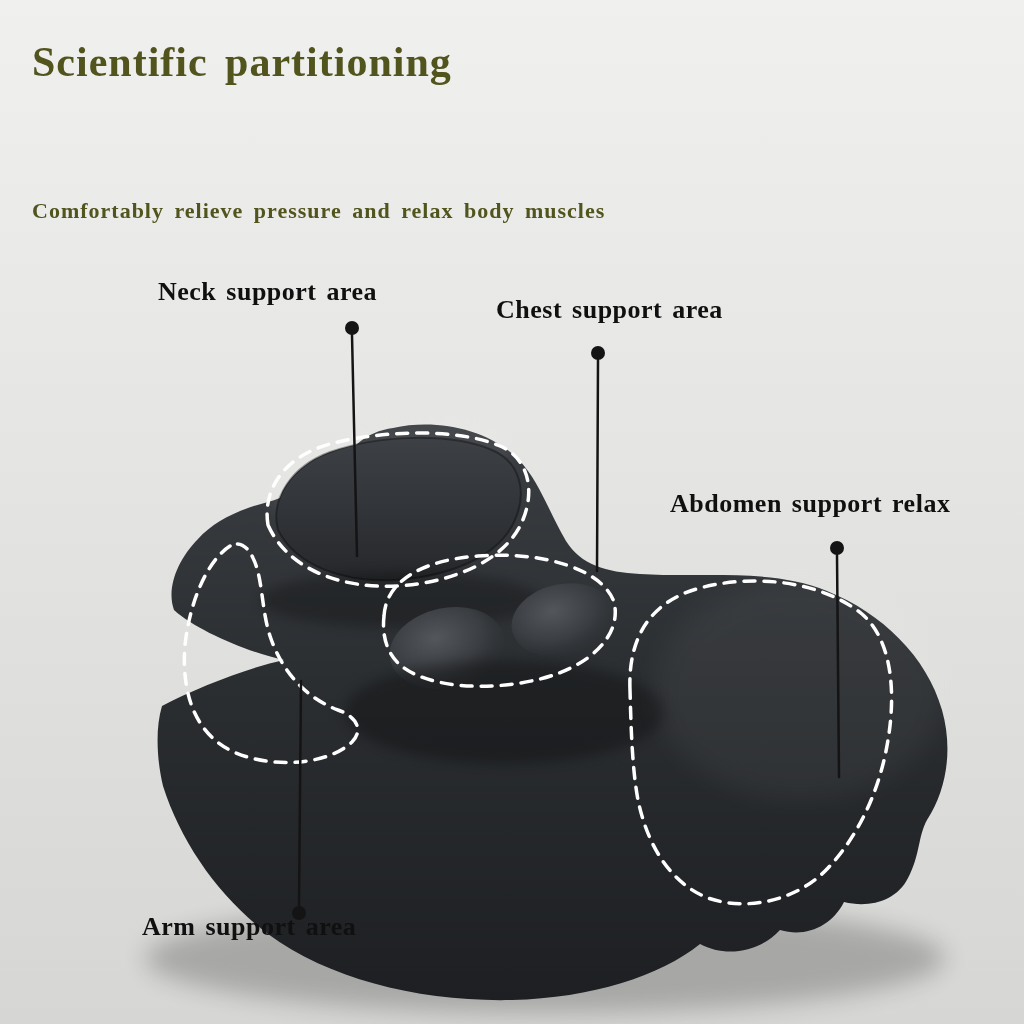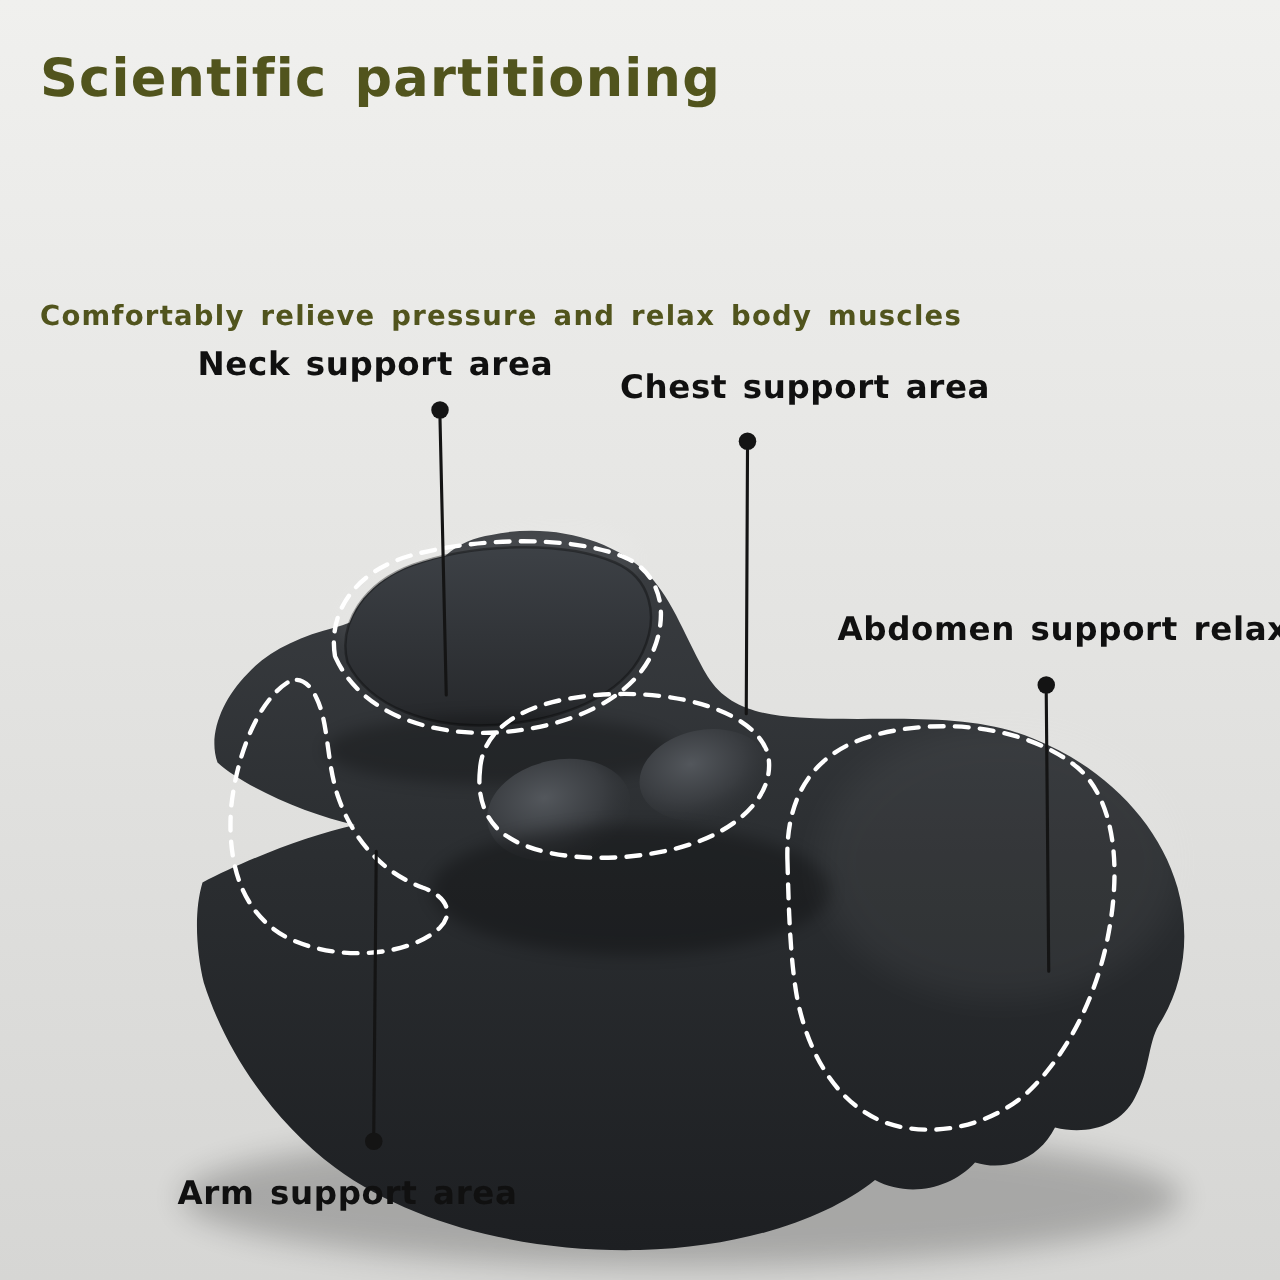--- a/index.html
+++ b/index.html
@@ -6,46 +6,45 @@
     --accent:#51541d;
     --ink:#101010;
   }
   html,body{margin:0;padding:0;}
   body{
     width:1024px;height:1024px;overflow:hidden;
     font-family:"DejaVu Sans","Liberation Sans",sans-serif;
     background:linear-gradient(180deg,#f0f0ee 0%,#e6e6e4 40%,#d6d6d4 100%);
     position:relative;
   }
-  .stage{position:absolute;inset:0;}
+  .stage{position:absolute;inset:0;font-family:Liberation Serif, serif;}
   .headline{
     position:absolute;left:32px;
     color:var(--accent);
     font-weight:bold;font-size:42px;letter-spacing:1px;word-spacing:6px;
     white-space:nowrap;
   }
   .headline.l1{top:38px;}
   .headline.l2{top:108px;}
   .subtitle{
     position:absolute;left:32px;top:198px;
     color:var(--accent);
     font-weight:bold;font-size:22px;letter-spacing:1px;word-spacing:4px;
     white-space:nowrap;
-    margin-top:43px;
   }
   .zone-label{
     position:absolute;
     color:var(--ink);
     font-weight:bold;font-size:26px;letter-spacing:0.5px;word-spacing:3px;
     white-space:nowrap;
   }
   #neck-label{left:158px;top:277px;}
   #chest-label{left:496px;top:295px;}
   #abdomen-label{left:670px;top:489px;}
-  #arm-label{left:142px;top:940px;}
+  #arm-label{left:142px;top:912px;}
   svg{position:absolute;inset:0;}
   .dot{fill:#141414;stroke:none;}
   .callout-line{stroke-linecap:round;}
 </style>
 </head>
 <body>
 
 <div class="stage">
 
   <svg width="1024" height="1024" viewBox="0 0 1024 1024">

